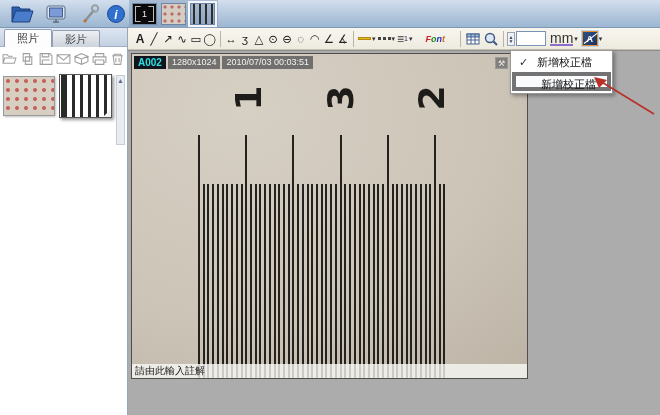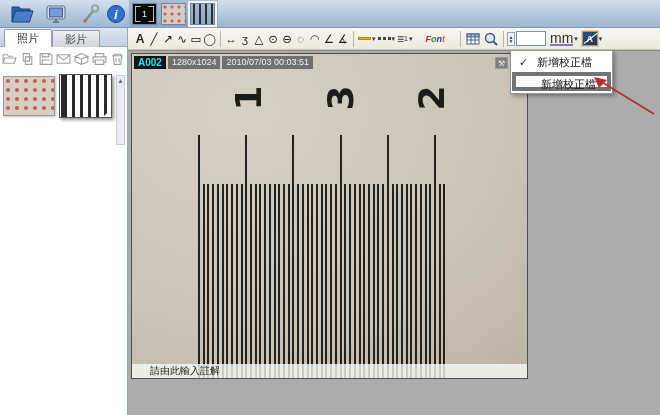--- a/index.html
+++ b/index.html
@@ -91,21 +91,21 @@
   .digit { position:absolute; transform:translate(-50%,-50%) rotate(-90deg); font-family:"DejaVu Sans","Liberation Sans",sans-serif;
            font-size:36px; font-weight:600; color:#1d1c19; }
   .badges { position:absolute; left:2px; top:2px; display:flex; gap:2px; z-index:5;border-radius:6px; }
   .badge { height:13px; line-height:13px; font-size:9px; color:#f2f2f2; background:rgba(95,95,95,.85);
            padding:0 4px; white-space:nowrap; }
   .badge.id { background:#10151d; color:#2be0e0; font-weight:bold; font-size:10px; }
   .imgbtns { position:absolute; right:4px; top:3px; display:flex; gap:2px; z-index:4; }
   .imgbtn { width:13px; height:12px; background:rgba(110,110,110,.8); color:#eee; font-size:8px;
             text-align:center; line-height:12px; cursor:pointer; border:1px solid rgba(160,160,160,.8); }
   .annotbar { position:absolute; left:0; right:0; bottom:0; height:14px; background:rgba(250,250,247,.78);
-              font-size:10px; color:#1a1a1a; line-height:14px; padding-left:18px; z-index:6; }
+              font-size:10px; color:#1a1a1a; line-height:14px; padding-left:3px; z-index:6; }
 
   
   .menu { position:absolute; left:510px; top:50px; width:103px; background:#fff; border:1px solid #979797;
           box-shadow:2px 2px 4px rgba(0,0,0,.35); z-index:20; padding:2px 1px; }
   .menuitem { position:relative; height:19px; line-height:19px; font-size:11px; color:#111;
               padding-left:25px; cursor:pointer; white-space:nowrap; }
   .menuitem .chk { position:absolute; left:7px; top:0; font-size:11px; color:#1c2a3a; }
   .menuitem.hovered { border:4px solid #737373; background:#fafbfd; line-height:17px; }
 
   

